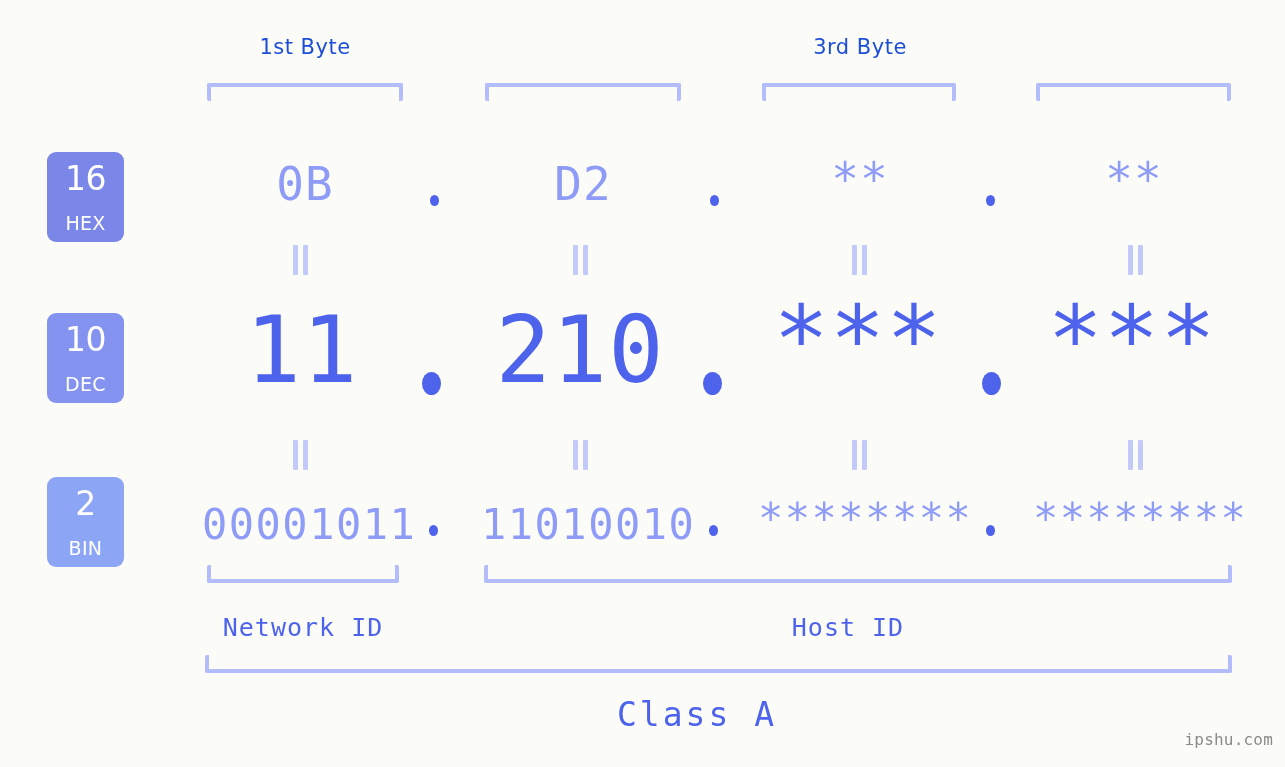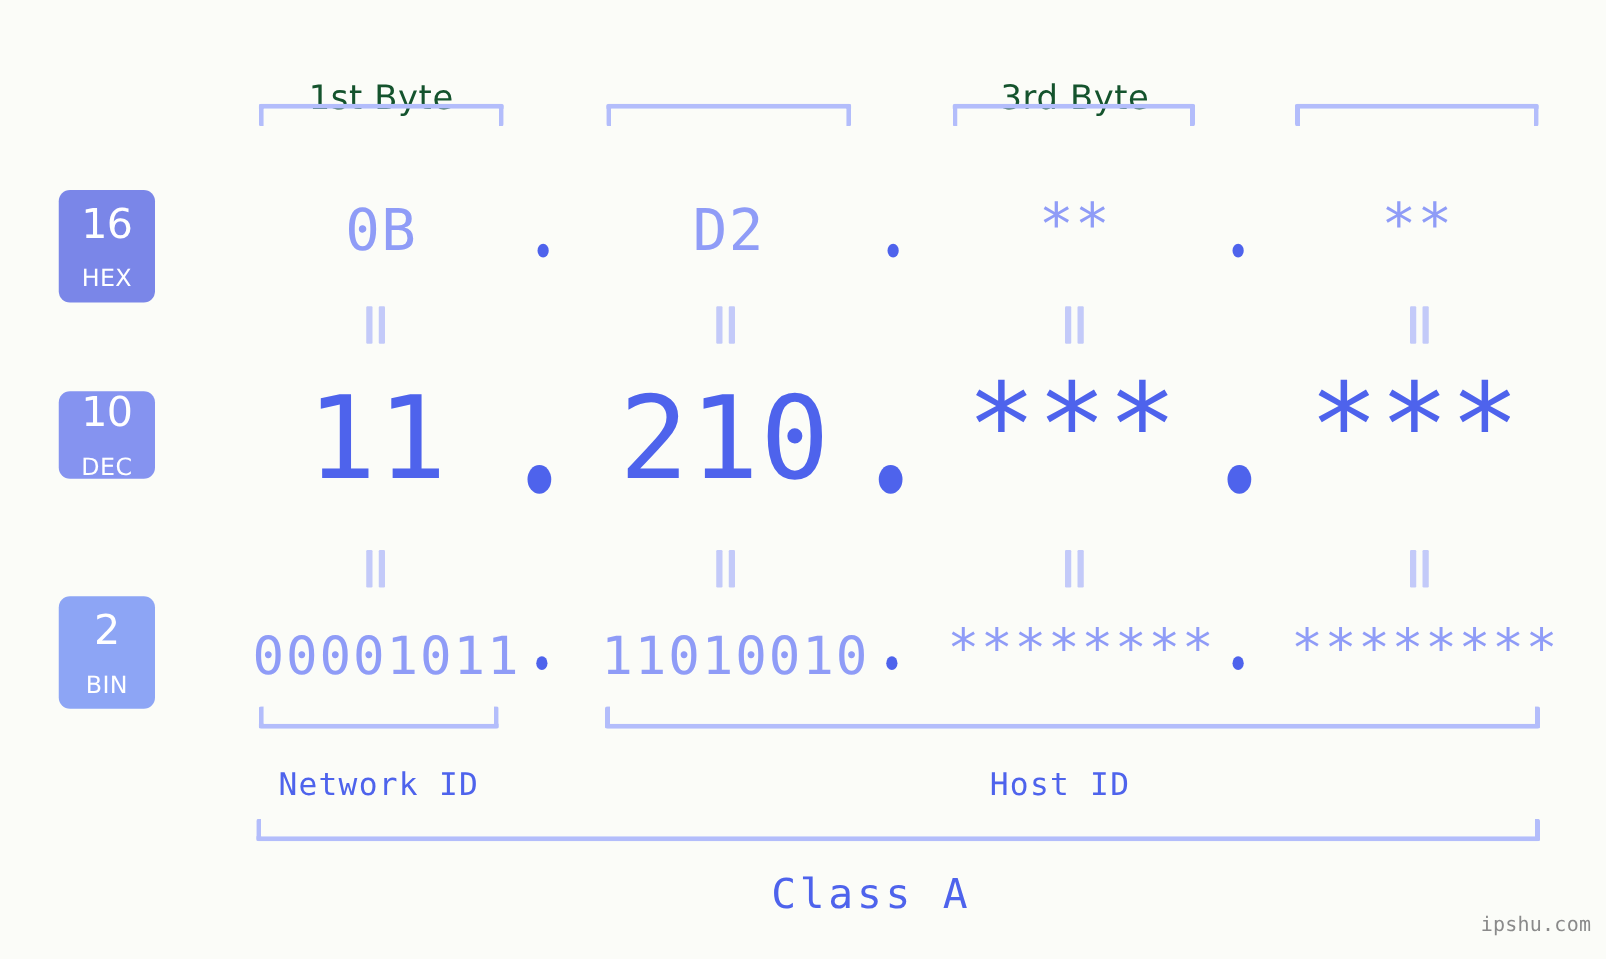--- a/index.html
+++ b/index.html
@@ -8,26 +8,25 @@
     background: #fbfcf8;
     font-family: "DejaVu Sans Mono", monospace;
     overflow: hidden;
   }
   .stage { position: relative; width: 1285px; height: 767px; }
 
   
   .byte-head {
     position: absolute;
     text-align: center;
-    color: #14532d;
+    color: #1d4ed8;
     font-family: "DejaVu Sans", sans-serif;
-    font-size: 27px;
+    font-size: 21px;
     letter-spacing: .5px;
     white-space: nowrap;
-    margin-top: 28px;
   }
   
   .tbracket {
     position: absolute;
     height: 18px;
     border-top: 4px solid #b3bdfb;
     border-left: 4px solid #b3bdfb;
     border-right: 4px solid #b3bdfb;
     border-radius: 2px;
   }
@@ -159,21 +158,21 @@
     </div>
   <div class="eq" style="left:851px; top:245px;">
       <i></i>
       <i></i>
     </div>
   <div class="eq" style="left:1127px; top:245px;">
       <i></i>
       <i></i>
     </div>
 
-  <div class="badge" style="top:313px; height:70px; background:#8593f0;">
+  <div class="badge" style="top:313px; height:90px; background:#8593f0;">
     <span class="num">10</span>
     <span class="lbl">DEC</span>
   </div>
 
   <div class="row-dec">
     <div class="val" style="left:202px; top:297px; width:200px;">11</div>
     <div class="dot big" style="left:422px; top:372px;"></div>
     <div class="val" style="left:480px; top:297px; width:200px;">210</div>
     <div class="dot big" style="left:703px; top:372px;"></div>
     <div class="val" style="left:758px; top:287px; width:200px;">***</div>

